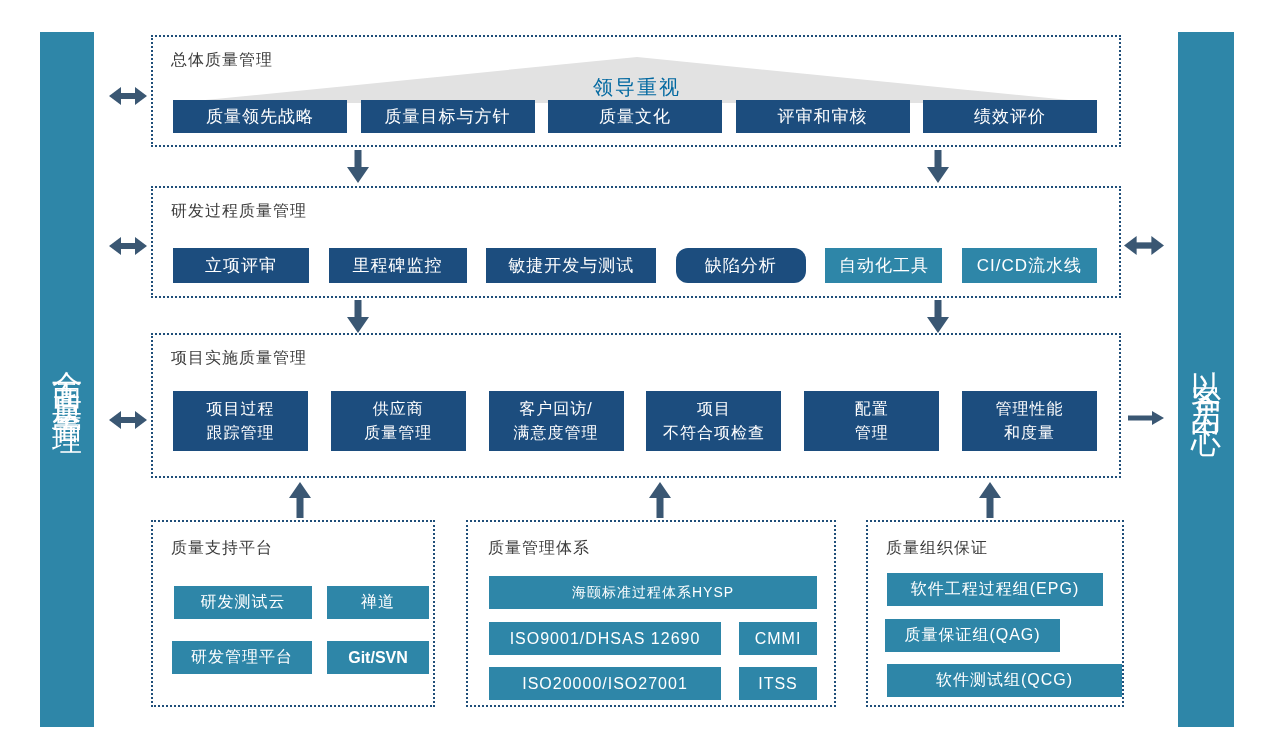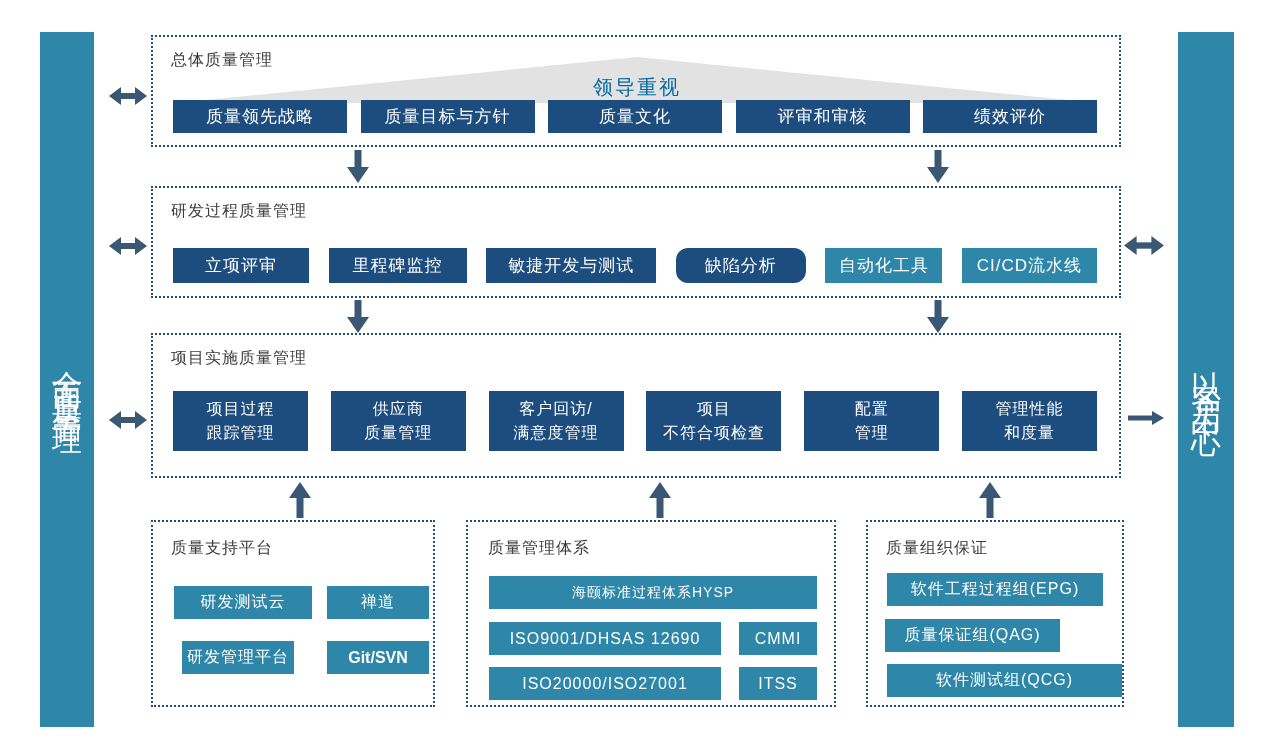--- a/index.html
+++ b/index.html
@@ -127,21 +127,21 @@
     align-items: center;
     justify-content: center;
     height: 33px;
     letter-spacing: 1px;
   }
   .mini-btn.bold { font-weight: bold; letter-spacing: 0; }
 
   
   #sup-b1 { left: 21px;  top: 64px;  width: 138px; }
   #sup-b2 { left: 174px; top: 64px;  width: 102px; }
-  #sup-b3 { left: 29px;  top: 119px; width: 112px; }
+  #sup-b3 { left: 19px;  top: 119px; width: 140px; }
   #sup-b4 { left: 174px; top: 119px; width: 102px; }
 
   
   #sys-b1 { left: 21px;  top: 54px;  width: 328px; font-size: 14px; }
   #sys-b2 { left: 21px;  top: 100px; width: 232px; }
   #sys-b3 { left: 271px; top: 100px; width: 78px; }
   #sys-b4 { left: 21px;  top: 145px; width: 232px; }
   #sys-b5 { left: 271px; top: 145px; width: 78px; }
 
   

